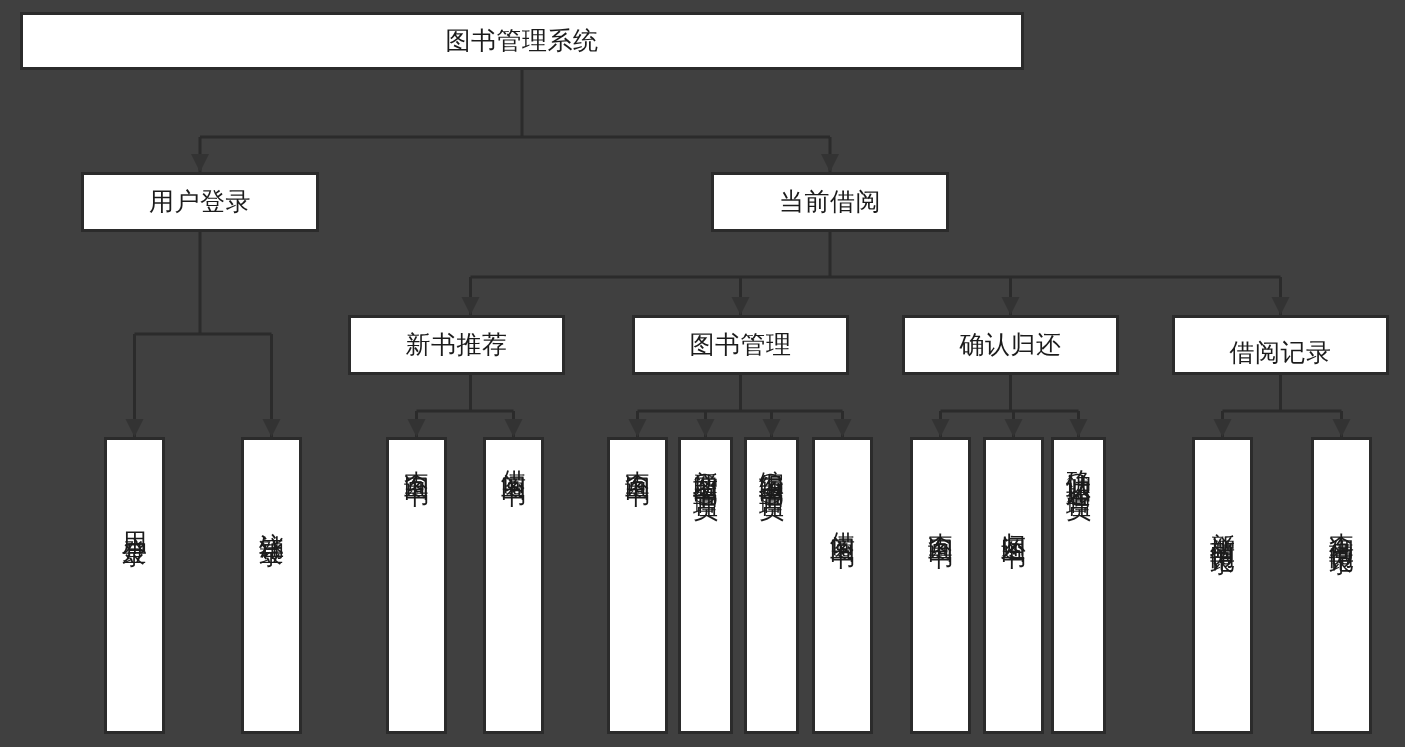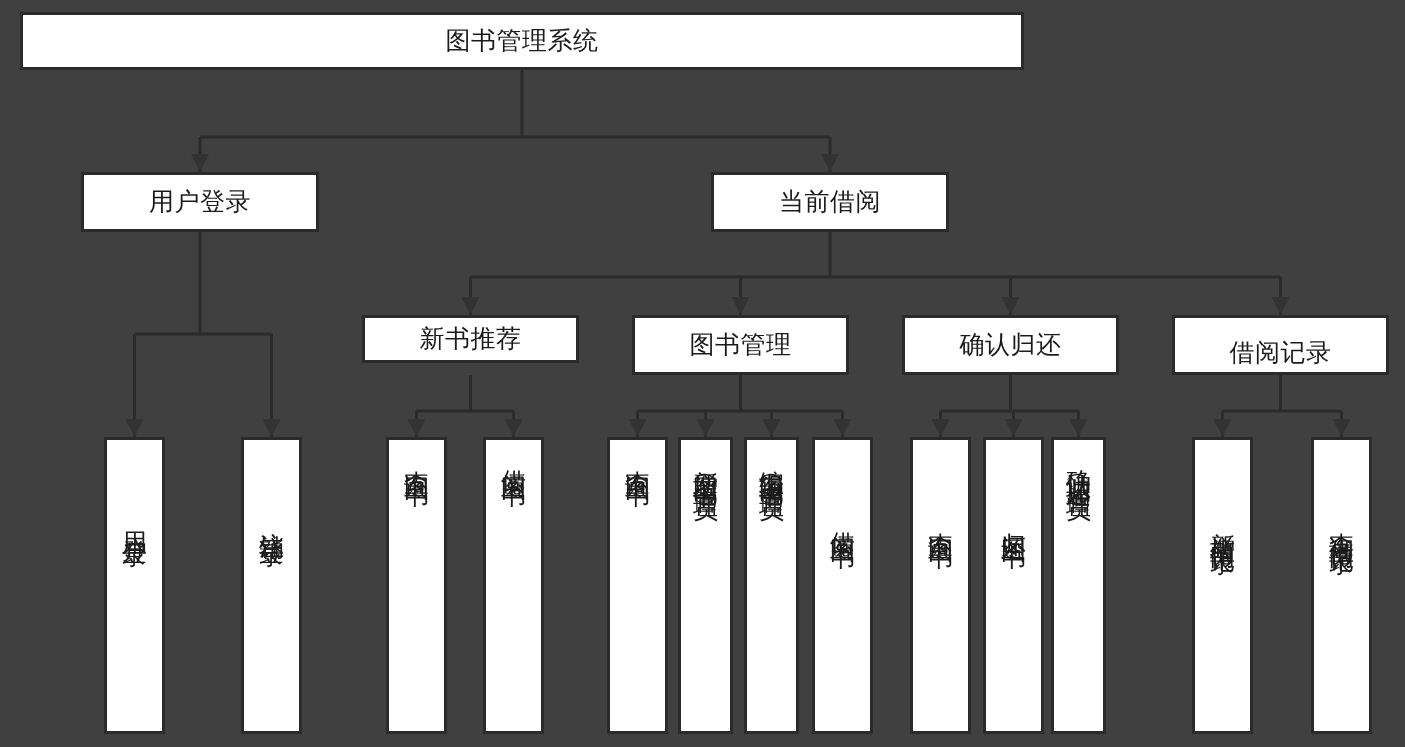--- a/index.html
+++ b/index.html
@@ -130,21 +130,21 @@
   <div id="node-layer">
       <div class="node-box" style="left: 20px; top: 12px; width: 1004px; height: 58px; border-color: rgb(43, 43, 43);">
         <span class="node-label" style="color: rgb(27, 27, 27);">图书管理系统</span>
       </div>
       <div class="node-box" style="left: 81px; top: 172px; width: 238px; height: 60px; border-color: rgb(43, 43, 43);">
         <span class="node-label" style="color: rgb(27, 27, 27);">用户登录</span>
       </div>
       <div class="node-box" style="left: 711px; top: 172px; width: 238px; height: 60px; border-color: rgb(43, 43, 43);">
         <span class="node-label" style="color: rgb(27, 27, 27);">当前借阅</span>
       </div>
-      <div class="node-box" style="left: 362px; top: 315px; width: 217px; height: 48px; border-color: rgb(43, 43, 43);">
+      <div class="node-box" style="left: 348px; top: 315px; width: 217px; height: 60px; border-color: rgb(43, 43, 43);">
         <span class="node-label" style="color: rgb(27, 27, 27);">新书推荐</span>
       </div>
       <div class="node-box" style="left: 632px; top: 315px; width: 217px; height: 60px; border-color: rgb(43, 43, 43);">
         <span class="node-label" style="color: rgb(27, 27, 27);">图书管理</span>
       </div>
       <div class="node-box" style="left: 902px; top: 315px; width: 217px; height: 60px; border-color: rgb(43, 43, 43);">
         <span class="node-label" style="color: rgb(27, 27, 27);">确认归还</span>
       </div>
       <div class="node-box" style="left: 1172px; top: 315px; width: 217px; height: 60px; border-color: rgb(43, 43, 43);">
         <span class="node-label" style="color: rgb(27, 27, 27); margin-top: 16px;">借阅记录</span>

